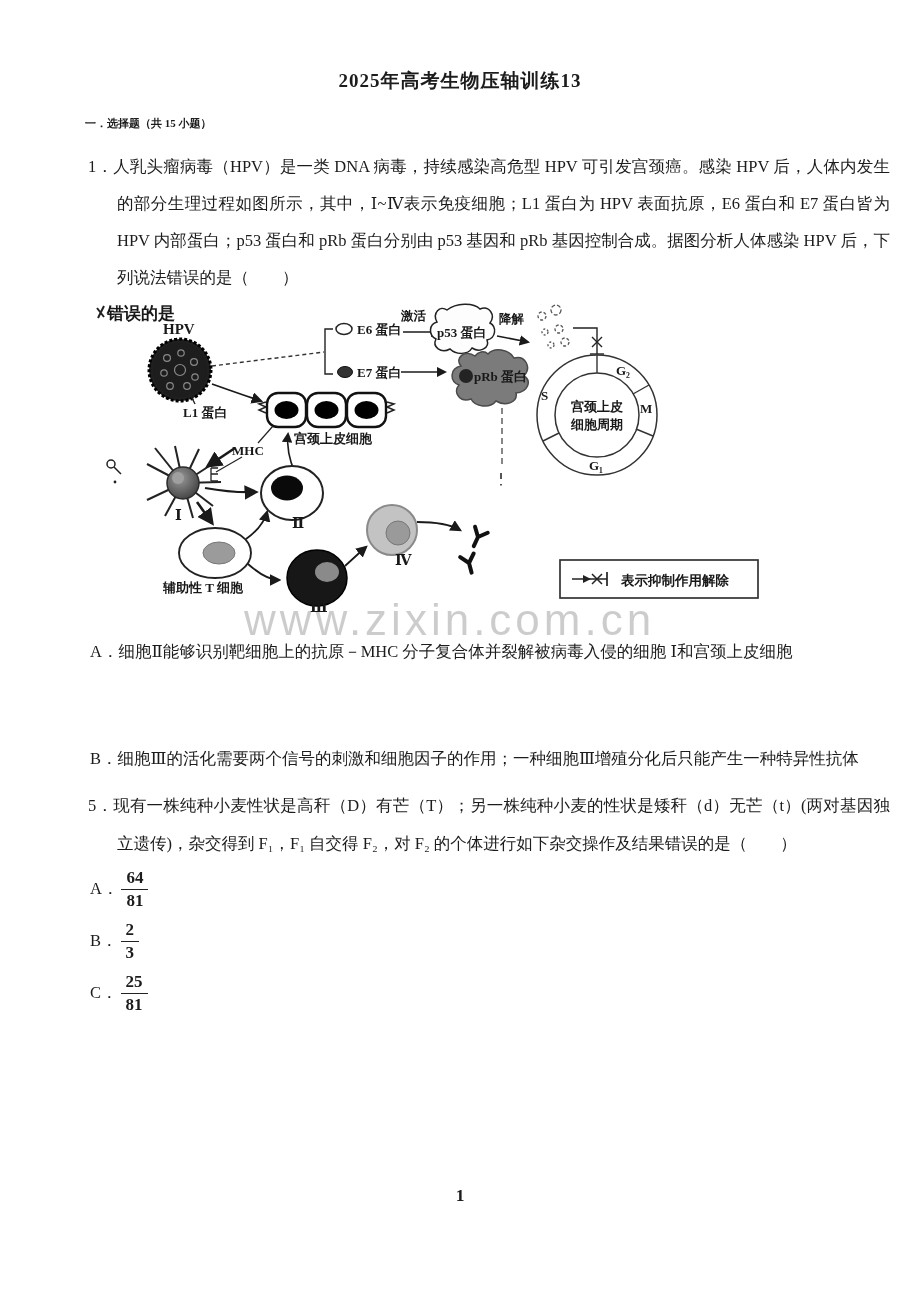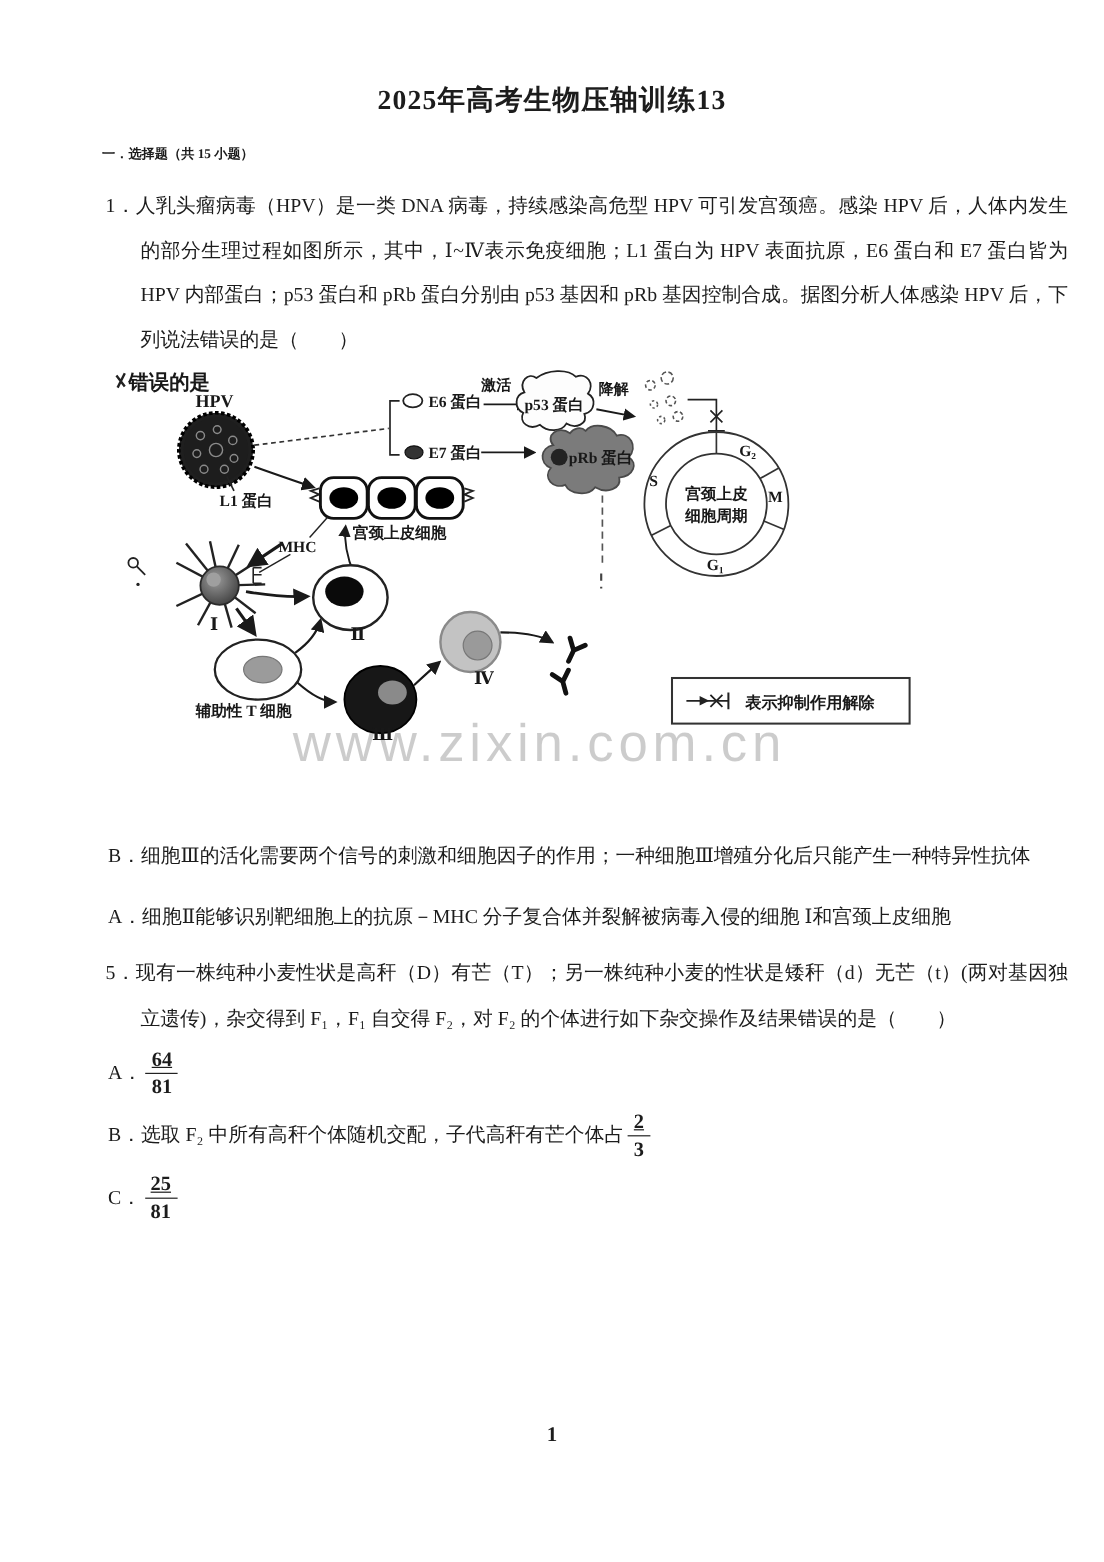--- a/index.html
+++ b/index.html
@@ -7,21 +7,21 @@
     position:relative;
     width:920px; height:1302px;
     background:#ffffff;
     color:#1c1c1c;
     font-family:"Liberation Serif","DejaVu Serif",serif;
     overflow:hidden;
   }
   .title {
     padding-top:68px;
     text-align:center;
-    font-size:23px;
+    font-size:19px;
     font-weight:bold;
     letter-spacing:1px;
   }
   .section-heading {
     margin:22px 30px 17px 85px;
     font-size:11px;
     font-weight:bold;
   }
   .stem {
     margin:12px 30px 0 88px;
@@ -71,21 +71,21 @@
   .q2opt .optlabel { white-space:pre; }
   .frac {
     display:inline-block;
     vertical-align:middle;
     text-align:center;
     font-size:17px;
     line-height:1.12;
     margin-left:3px;
     font-weight:bold;
   }
-  .frac .num { display:block; padding:0 5px 1px 5px; border-bottom:1.7px solid #222;text-decoration:underline; }
+  .frac .num { display:block; padding:0 5px 1px 5px; border-bottom:1.7px solid #222; }
   .frac .den { display:block; padding-top:1px; }
   .page-number {
     position:absolute;
     left:0; right:0;
     top:1185px;
     text-align:center;
     font-size:17.5px;
     font-weight:bold;
   }
   svg text {
@@ -299,35 +299,34 @@
         <rect x="465" y="264" width="198" height="38" fill="none" stroke="#333" stroke-width="1.7"></rect>
         <line x1="477" y1="283" x2="512" y2="283" stroke="#222" stroke-width="1.5"></line>
         <path d="M488,279 L496,283 L488,287 Z" fill="#222"></path>
         <path d="M497,278 L507,288 M507,278 L497,288" stroke="#222" stroke-width="1.5"></path>
         <line x1="512" y1="276" x2="512" y2="290" stroke="#222" stroke-width="1.7"></line>
         <text x="526" y="289" font-size="13.5" class="figlabel">表示抑制作用解除</text>
       </g>
     </svg>
   </div>
 
+  <div class="q1opt a"><span>A．</span><span>细胞Ⅱ能够识别靶细胞上的抗原－MHC 分子复合体并裂解被病毒入侵的细胞 Ⅰ和宫颈上皮细胞</span></div>
   <div class="q1opt b"><span>B．</span><span>细胞Ⅲ的活化需要两个信号的刺激和细胞因子的作用；一种细胞Ⅲ增殖分化后只能产生一种特异性抗体</span></div>
-  <div class="q1opt a"><span>A．</span><span>细胞Ⅱ能够识别靶细胞上的抗原－MHC 分子复合体并裂解被病毒入侵的细胞 Ⅰ和宫颈上皮细胞</span></div>
 
   <div class="stem q2">5．现有一株纯种小麦性状是高秆（D）有芒（T）；另一株纯种小麦的性状是矮秆（d）无芒（t）(两对基因独立遗传)，杂交得到 F₁，F₁ 自交得 F₂，对 F₂ 的个体进行如下杂交操作及结果错误的是（　　）</div>
 
   <div class="q2opt">
     <span class="optlabel">A．</span>
       <span class="frac">
         <span class="num">64</span>
         <span class="den">81</span>
       </span>
   </div>
   <div class="q2opt">
     <span class="optlabel">B．</span>
-      <span>选取 F₂ 中所有高秆个体随机交配，子代高秆有芒个体占</span>
       <span class="frac">
         <span class="num">2</span>
         <span class="den">3</span>
       </span>
   </div>
   <div class="q2opt">
     <span class="optlabel">C．</span>
       <span class="frac">
         <span class="num">25</span>
         <span class="den">81</span>

